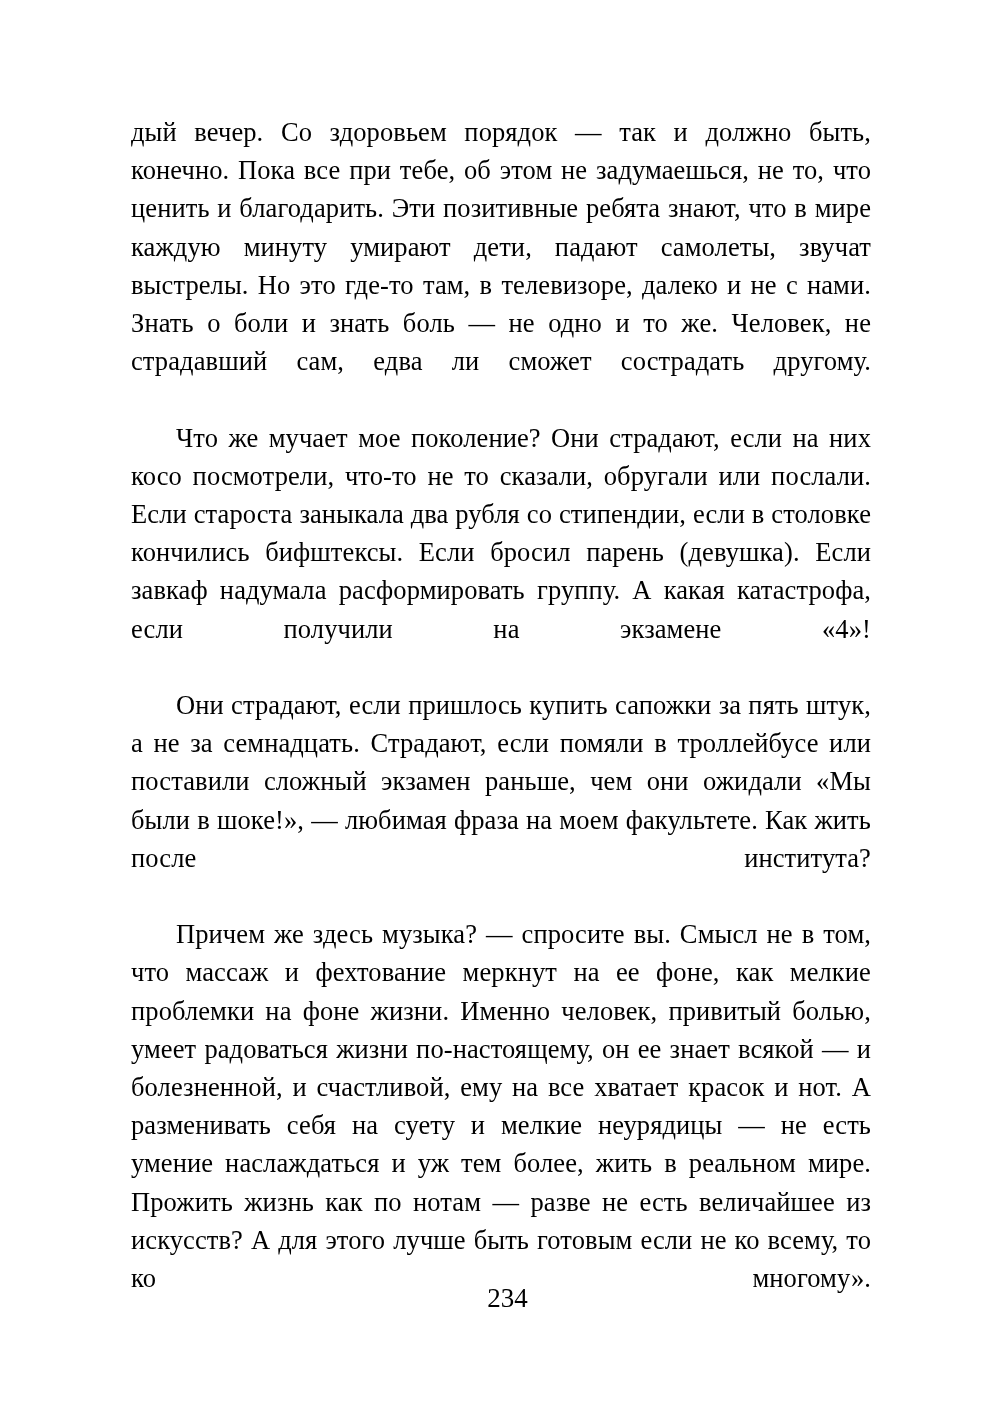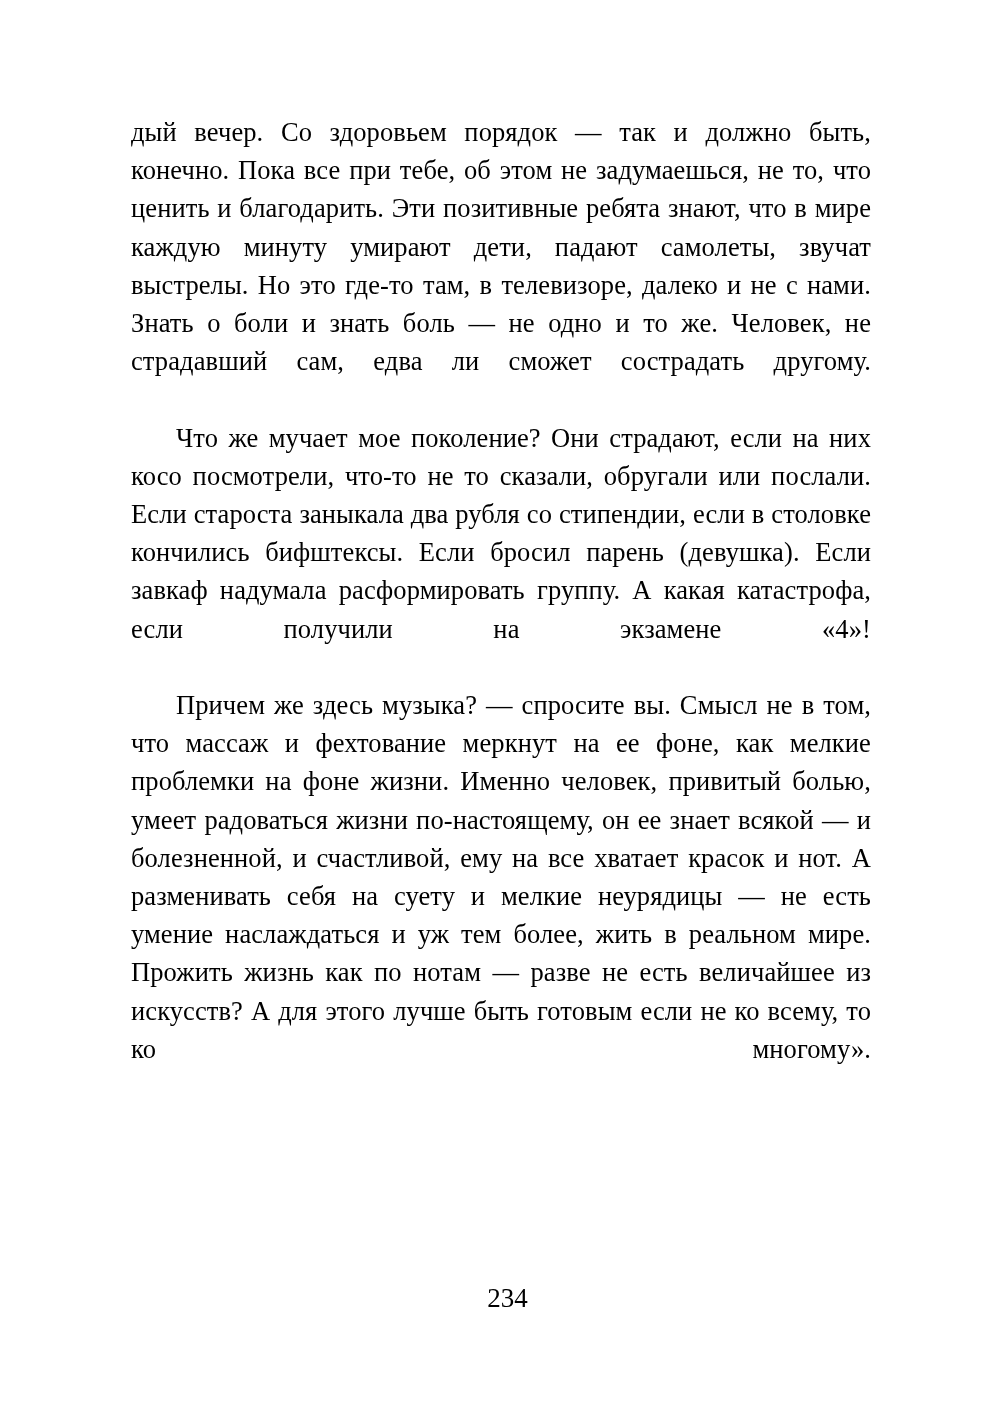--- a/index.html
+++ b/index.html
@@ -58,18 +58,19 @@
   }
 </style>
 </head>
 <body>
 
 <div class="page">
 
   <div class="text-block">
     <p class="para cont">дый вечер. Со здоровьем порядок — так и должно быть, конечно. Пока все при тебе, об этом не задумаешься, не то, что ценить и благодарить. Эти позитивные ребята знают, что в мире каждую минуту умирают дети, падают самолеты, звучат выстрелы. Но это где-то там, в телевизоре, далеко и не с нами. Знать о боли и знать боль — не одно и то же. Человек, не страдавший сам, едва ли сможет сострадать другому.</p>
     <p class="para">Что же мучает мое поколение? Они страдают, если на них косо посмотрели, что-то не то сказали, обругали или послали. Если староста заныкала два рубля со стипендии, если в столовке кончились бифштексы. Если бросил парень (девушка). Если завкаф надумала расформировать группу. А какая катастрофа, если получили на экзамене «4»!</p>
+    <p class="para">Они страдают, если пришлось купить сапожки за пять штук, а не за семнадцать. Страдают, если помяли в троллейбусе или поставили сложный экзамен раньше, чем они ожидали «Мы были в шоке!», — любимая фраза на моем факультете. Как жить после института?</p>
     <p class="para">Причем же здесь музыка? — спросите вы. Смысл не в том, что массаж и фехтование меркнут на ее фоне, как мелкие проблемки на фоне жизни. Именно человек, привитый болью, умеет радоваться жизни по-настоящему, он ее знает всякой — и болезненной, и счастливой, ему на все хватает красок и нот. А разменивать себя на суету и мелкие неурядицы — не есть умение наслаждаться и уж тем более, жить в реальном мире. Прожить жизнь как по нотам — разве не есть величайшее из искусств? А для этого лучше быть готовым если не ко всему, то ко многому».</p>
   </div>
 
   <div class="page-number">234</div>
 
 </div>
 
 </body></html>

